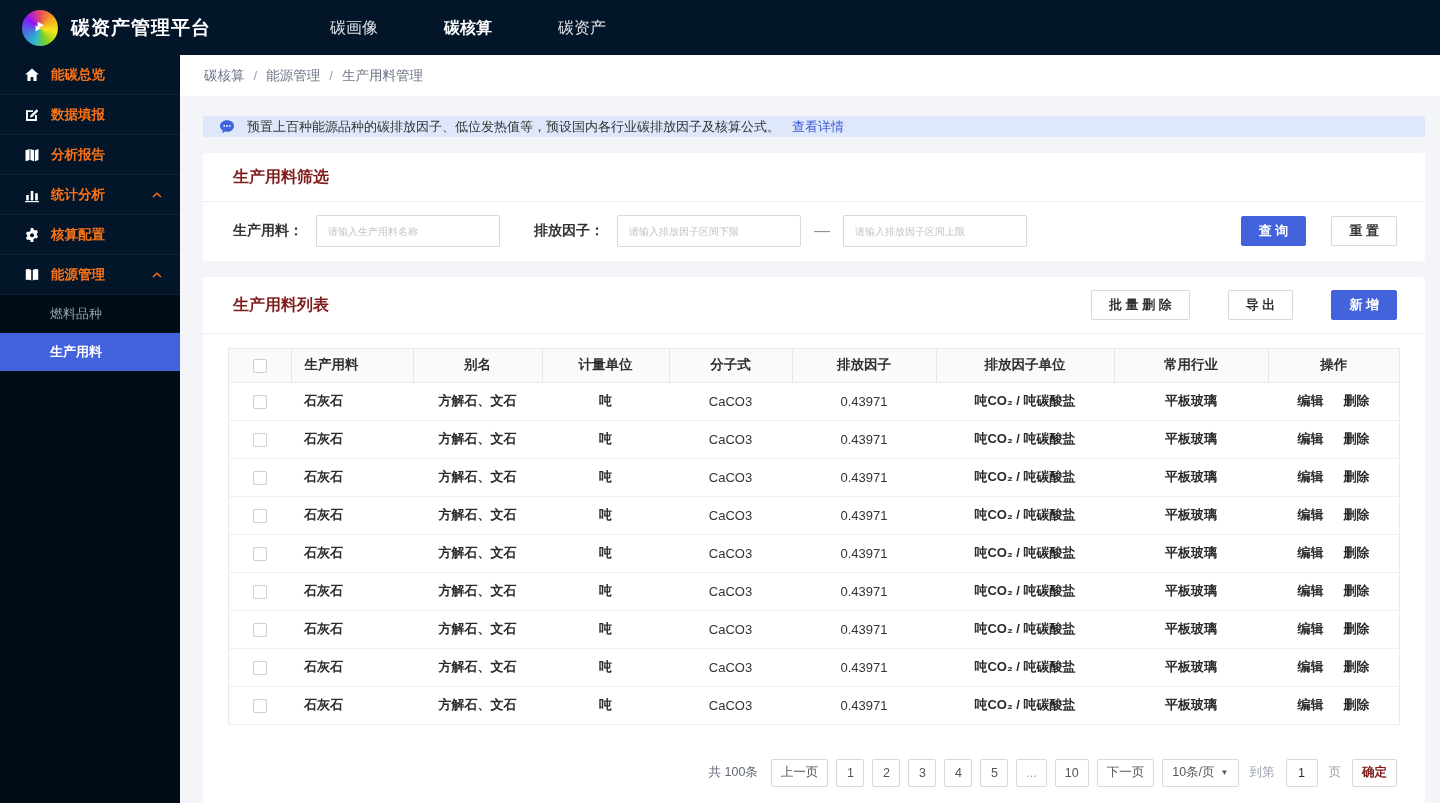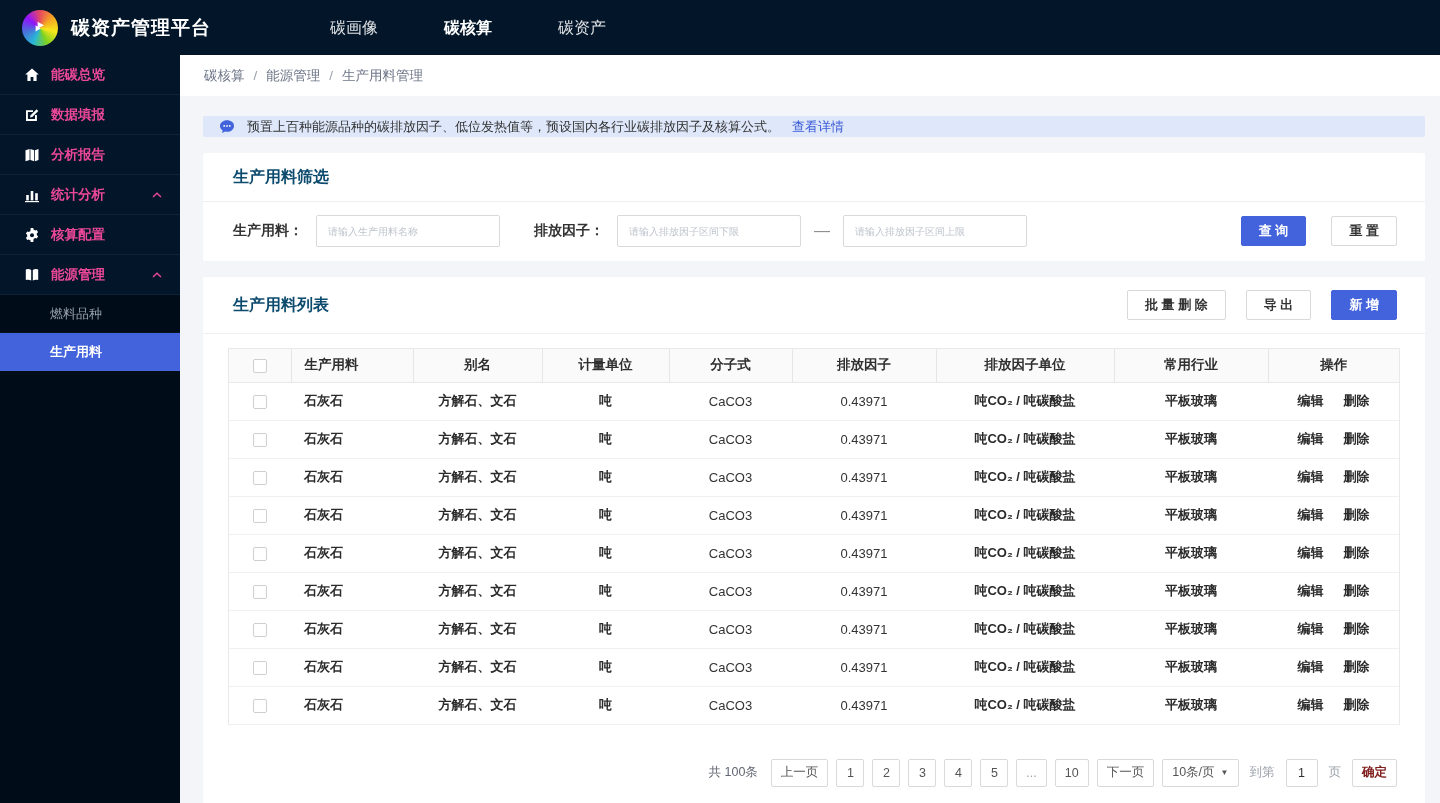--- a/index.html
+++ b/index.html
@@ -15,21 +15,21 @@
     display:flex; align-items:center; justify-content:center; }
   .app-title { color:#fff; font-size:19px; font-weight:700; letter-spacing:1px; }
   .topnav { display:flex; margin-left:86px; }
   .topnav-item { color:rgba(255,255,255,.88); font-size:16px; line-height:55px; padding:17px 33px; cursor:pointer; }
   .topnav-item.active { color:#fff; font-weight:700; }
 
   
   .sidebar { position:absolute; top:55px; left:0; bottom:0; width:180px; background:#021529;
     display:flex; flex-direction:column; z-index:10; }
   .menu-item { height:40px; flex:0 0 40px; display:flex; align-items:center; padding:0 18px 0 24px;
-    color:#ec4899; font-size:13.5px; font-weight:600; border-bottom:1px solid rgba(255,255,255,.055); cursor:pointer; }
+    color:#f97316; font-size:13.5px; font-weight:600; border-bottom:1px solid rgba(255,255,255,.055); cursor:pointer; }
   .menu-item .icon { width:16px; height:16px; margin-right:11px; display:inline-flex; color:#fff; font-size:15px; line-height:16px; }
   .menu-item .icon svg { width:16px; height:16px; }
   .chevron { margin-left:auto; display:inline-flex; }
   .submenu { background:#000c17; }
   .submenu-item { height:38px; line-height:38px; padding-left:50px; color:#97a0ab; font-size:13px;
     border-bottom:1px solid rgba(255,255,255,.035); cursor:pointer; }
   .submenu-item.active { background:#4263db; color:#fff; font-weight:700; }
   .sidebar-fill { flex:1; background:#000c17; }
 
   
@@ -40,37 +40,37 @@
   .bc-sep { margin:0 9px; color:#9aa1ad; }
   .content { padding:20px 15px 0 23px; }
 
   .banner { height:21px; background:#dfe8fa; border-radius:2px; display:flex; align-items:center;
     padding:0 16px; font-size:13px; color:#333; }
   .banner .bicon { display:inline-flex; margin-right:12px; }
   .banner a { color:#3b5bd7; margin-left:12px; text-decoration:none; cursor:pointer; }
 
   .card { background:#fff; border-radius:2px; margin-top:16px; }
   .card-head { padding:14px 30px 13px; border-bottom:1px solid #efefef; }
-  .card-title { font-size:16px; font-weight:700; color:#0c4a6e; }
+  .card-title { font-size:16px; font-weight:700; color:#7f1d1d; }
 
   .filter-row { display:flex; align-items:center; padding:13px 28px 14px 30px; }
   .f-label { font-size:14px; font-weight:600; color:#333; margin-right:13px; white-space:nowrap; }
   .f-label.second { margin-left:34px; }
   .txt { width:184px; height:32px; border:1px solid #d9d9d9; border-radius:2px; padding:0 11px;
     font-size:10px; color:#333; font-family:inherit; outline:none; background:#fff; }
   .txt::placeholder { color:#bfc4cc; }
   .dash { margin:0 13px; color:#8c8c8c; }
   .filter-btns { margin-left:auto; display:flex; gap:25px; }
 
   .btn { height:30px; border:1px solid #d9d9d9; background:#fff; border-radius:2px; font-size:13px;
     color:#333; font-weight:600; padding:0 17px; cursor:pointer; font-family:inherit; white-space:nowrap; }
   .btn.primary { background:#4263db; border-color:#4263db; color:#fff; }
 
   .list-head { display:flex; align-items:center; padding:13px 28px 13px 30px; border-bottom:1px solid #efefef; }
-  .actions { margin-left:auto; display:flex; gap:20px; }
+  .actions { margin-left:auto; display:flex; gap:38px; }
 
   .table-wrap { margin:14px 25px 0; border:1px solid #e9e9e9; border-bottom:none; }
   table { width:100%; border-collapse:collapse; table-layout:fixed; }
   th { height:33px; background:#fafafa; font-size:13.5px; font-weight:700; color:#2f2f2f;
     border-right:1px solid #e6e6e6; border-bottom:1px solid #e9e9e9; text-align:center; }
   th:last-child { border-right:none; }
   td { height:38px; text-align:center; font-size:13px; color:#2b2b2b; font-weight:600;
     border-bottom:1px solid #f0f0f0; background:#fff; }
   th.col-material, td.col-material { text-align:left; padding-left:13px; }
   td.num { font-weight:400; color:#333; }

